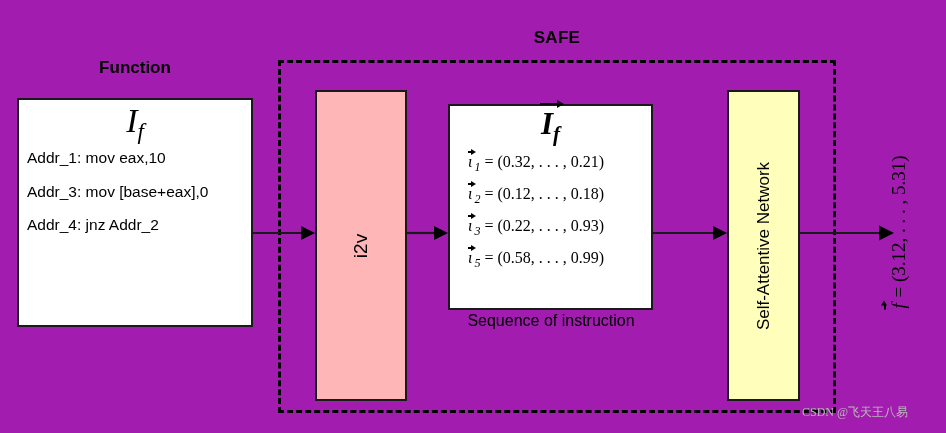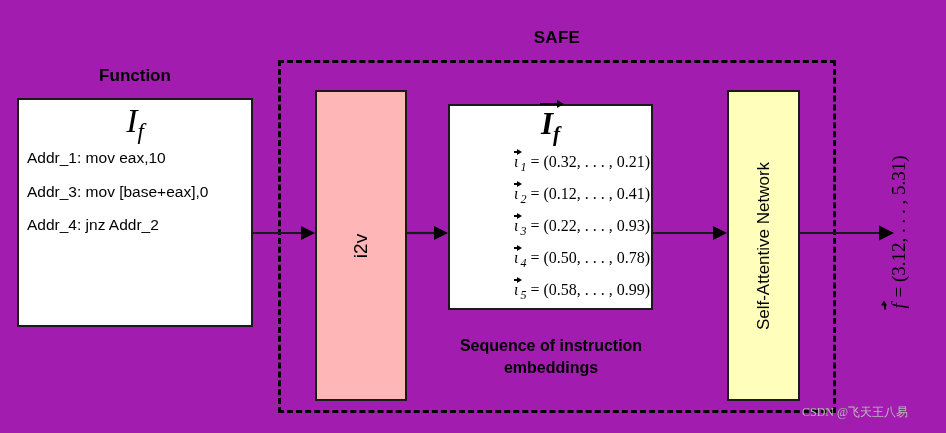--- a/index.html
+++ b/index.html
@@ -35,21 +35,21 @@
     font-size: 17px;
     font-weight: bold;
     color: #000000;
     letter-spacing: 0.3px;
   }
 
   
   #function-title {
     position: absolute;
     left: 17px;
-    top: 66px;
+    top: 58px;
     width: 236px;
     text-align: center;
     font-size: 17px;
     font-weight: bold;
     color: #000000;
   }
   #function-box {
     position: absolute;
     left: 17px;
     top: 98px;
@@ -159,21 +159,20 @@
     border-bottom: 4px solid transparent;
   }
   #embed-symbol .sub {
     font-size: 21px;
     vertical-align: -7px;
   }
   .vec-list {
     position: absolute;
     left: 18px;
     top: 48px;
-    margin-left: 46px;
   }
   .vec-line {
     font-family: "Liberation Serif", serif;
     font-size: 16px;
     color: #000000;
     line-height: 1;
     margin-bottom: 13px;
     white-space: nowrap;
   }
   .vec-line .vname {
@@ -201,25 +200,25 @@
     border-bottom: 3px solid transparent;
   }
   .vec-line .vsub {
     font-size: 12px;
     vertical-align: -4px;
     font-style: italic;
   }
   #embed-caption {
     position: absolute;
     left: 420px;
-    top: 335px;
+    top: 310px;
     width: 262px;
     text-align: center;
     font-size: 16px;
-    font-weight: bold;
+    font-weight: normal;
     color: #000000;
     line-height: 1.35;
   }
 
   
   #san-box {
     position: absolute;
     left: 727px;
     top: 90px;
     width: 73px;
@@ -333,43 +332,37 @@
     </div>
     <div class="vec-list">
       <div class="vec-line">
         <span class="vname">ι</span><span class="vsub">1</span>
         <span>=</span>
         <span>(0.32, . . . , 0.21)</span>
       </div>
       <div class="vec-line">
         <span class="vname">ι</span><span class="vsub">2</span>
         <span>=</span>
-        <span>(0.12, . . . , 0.41)</span>
+        <span>(0.12, . . . , 0.18)</span>
       </div>
       <div class="vec-line">
         <span class="vname">ι</span><span class="vsub">3</span>
         <span>=</span>
         <span>(0.22, . . . , 0.93)</span>
       </div>
       <div class="vec-line">
-        <span class="vname">ι</span><span class="vsub">4</span>
-        <span>=</span>
-        <span>(0.50, . . . , 0.78)</span>
-      </div>
-      <div class="vec-line">
         <span class="vname">ι</span><span class="vsub">5</span>
         <span>=</span>
         <span>(0.58, . . . , 0.99)</span>
       </div>
     </div>
   </div>
 
   <div id="embed-caption">
     <div>Sequence of instruction</div>
-    <div>embeddings</div>
   </div>
 
   <svg class="arrow-svg" style="left:653px; top:222px; width:76px; height:22px;">
     <line x1="0" y1="11" x2="60" y2="11" stroke="#1a1a1a" stroke-width="2.2"></line>
     <polygon points="60,4 74,11 60,18" fill="#000000"></polygon>
   </svg>
 
   <div id="san-box">
     <div id="san-label">Self-Attentive Network</div>
   </div>

